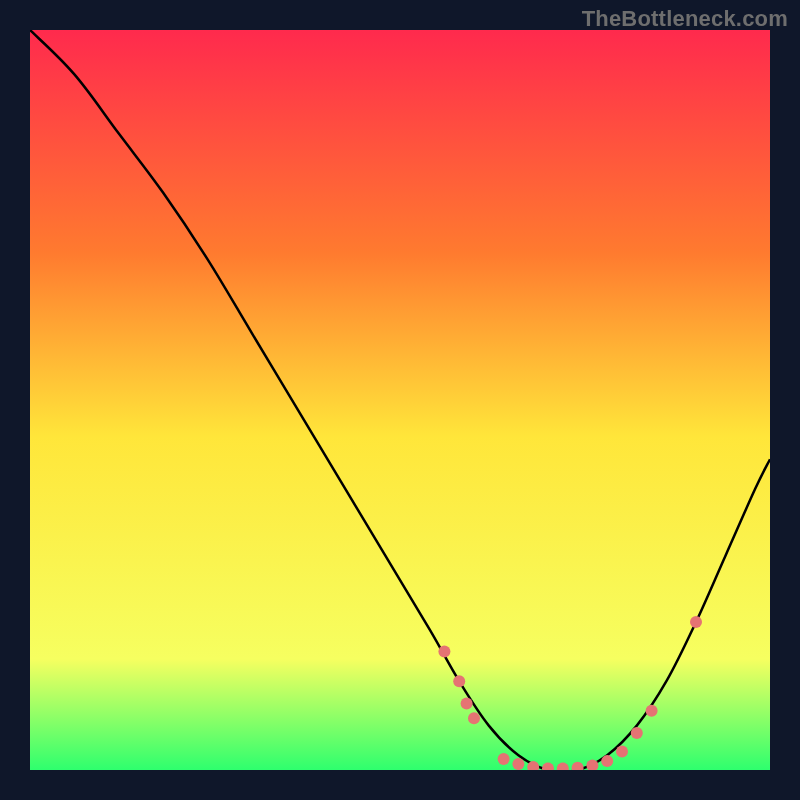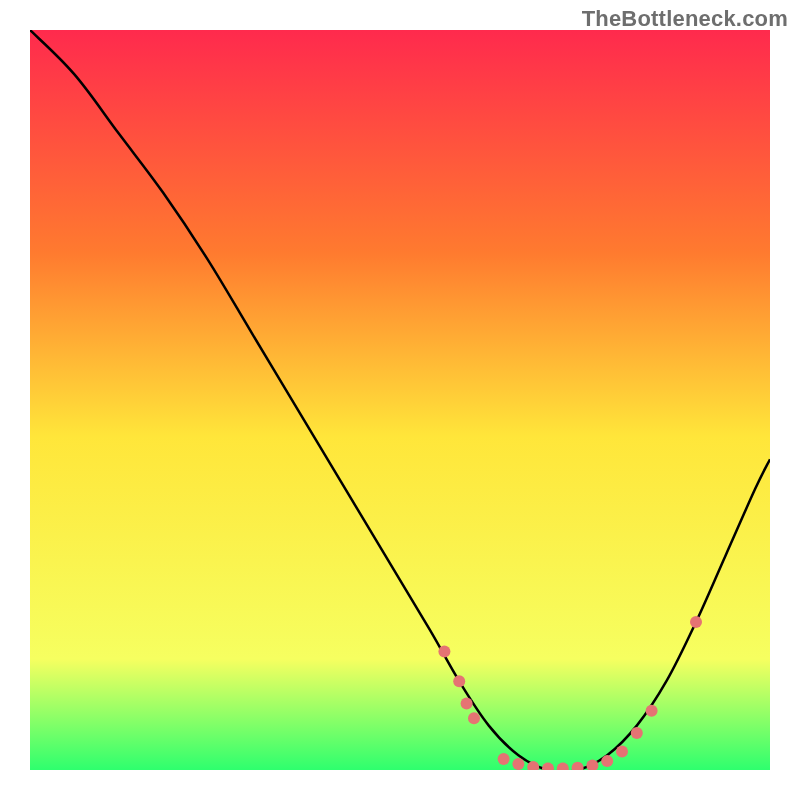--- a/index.html
+++ b/index.html
@@ -8,21 +8,21 @@
     width: 800px;
     height: 800px;
     background: #000000;
     font-family: Arial, Helvetica, sans-serif;
     overflow: hidden;
   }
   .stage {
     position: relative;
     width: 800px;
     height: 800px;
-    background: #ffffff;
+    background: #0f172a;
   }
   .watermark {
     position: absolute;
     top: 6px;
     right: 12px;
     color: #6e6e6e;
     font-size: 22px;
     font-weight: 600;
     letter-spacing: 0.2px;
     user-select: none;

